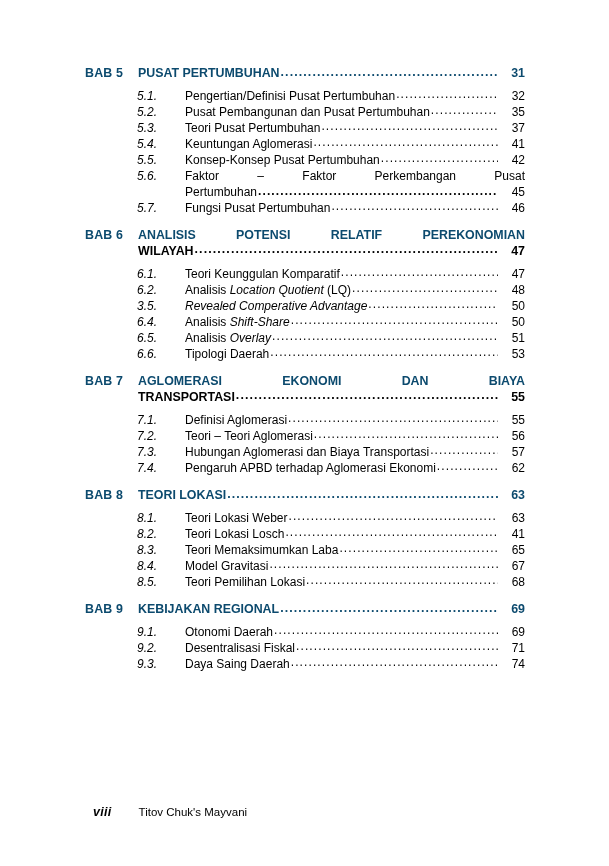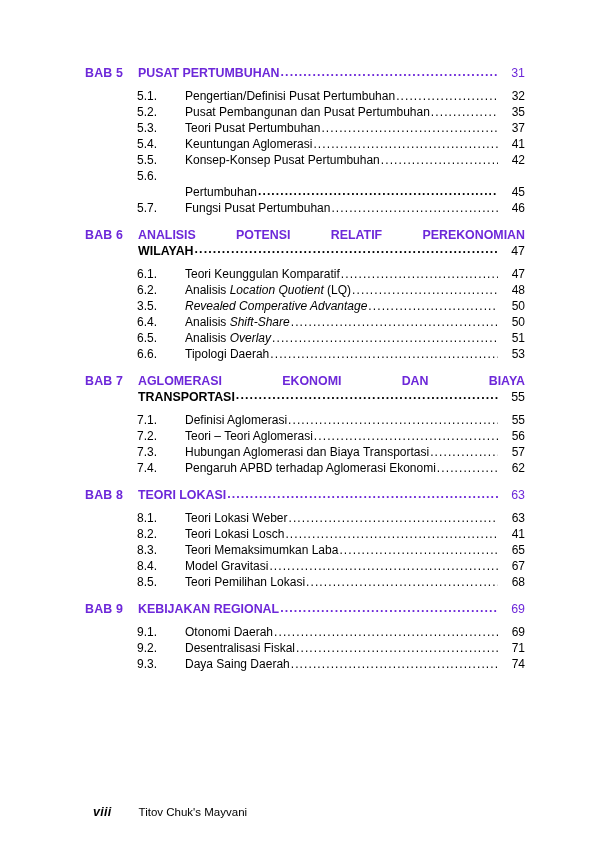--- a/index.html
+++ b/index.html
@@ -28,21 +28,21 @@
     top: 66px;
     width: 440px;
   }
 
   
   .chap {
     display: flex;
     align-items: center;
     font-weight: bold;
     font-size: 12.4px;
-    color: #6d28d9;
+    color: #0c4a6e;
     margin-top: 13px;
   }
   .chap:first-child { margin-top: 0; }
   .chap-label {
     width: 53px;
     flex: 0 0 53px;
     letter-spacing: 0.2px;
   }
   .chap-body {
     flex: 1 1 auto;
@@ -71,42 +71,43 @@
     font-weight: bold;
     margin: 0 1px;
     line-height: 1;
     position: relative;
     top: -1px;
   }
   .pg {
     flex: 0 0 auto;
     width: 26px;
     text-align: right;
-    font-weight: normal;
+    font-weight: bold;
   }
 
   
   .sec {
     display: flex;
     align-items: baseline;
     font-size: 12px;
     font-weight: normal;
     margin-top: 2px;
     padding-left: 52px;
   }
   .sec-first { margin-top: 9px; }
   .sec-num {
     flex: 0 0 48px;
     width: 48px;
+    font-style: italic;
   }
   .sec-body {
     flex: 1 1 auto;
     min-width: 0;
     display: flex;
-    align-items: flex-end;
+    align-items: flex-start;
   }
   .sec-title {
     white-space: nowrap;
   }
   .sec-title.justified {
     white-space: normal;
     text-align: justify;
     text-align-last: justify;
     flex: 1 1 auto;
     min-width: 0;
@@ -205,20 +206,23 @@
       <div class="sec">
         <span class="sec-num">5.5.</span>
         <span class="sec-body">
           <span class="sec-title">Konsep-Konsep Pusat Pertumbuhan</span>
           <span class="leader">....................................................................................................................................................................................................</span>
           <span class="pg">42</span>
         </span>
       </div>
       <div class="sec">
         <span class="sec-num">5.6.</span>
+        <span class="sec-body">
+          <span class="sec-title justified">Faktor – Faktor Perkembangan Pusat</span>
+        </span>
       </div>
       <div class="cont-line">
         <span>Pertumbuhan</span>
         <span class="leader">....................................................................................................................................................................................................</span>
         <span class="pg">45</span>
       </div>
       <div class="sec">
         <span class="sec-num">5.7.</span>
         <span class="sec-body">
           <span class="sec-title">Fungsi Pusat Pertumbuhan</span>

